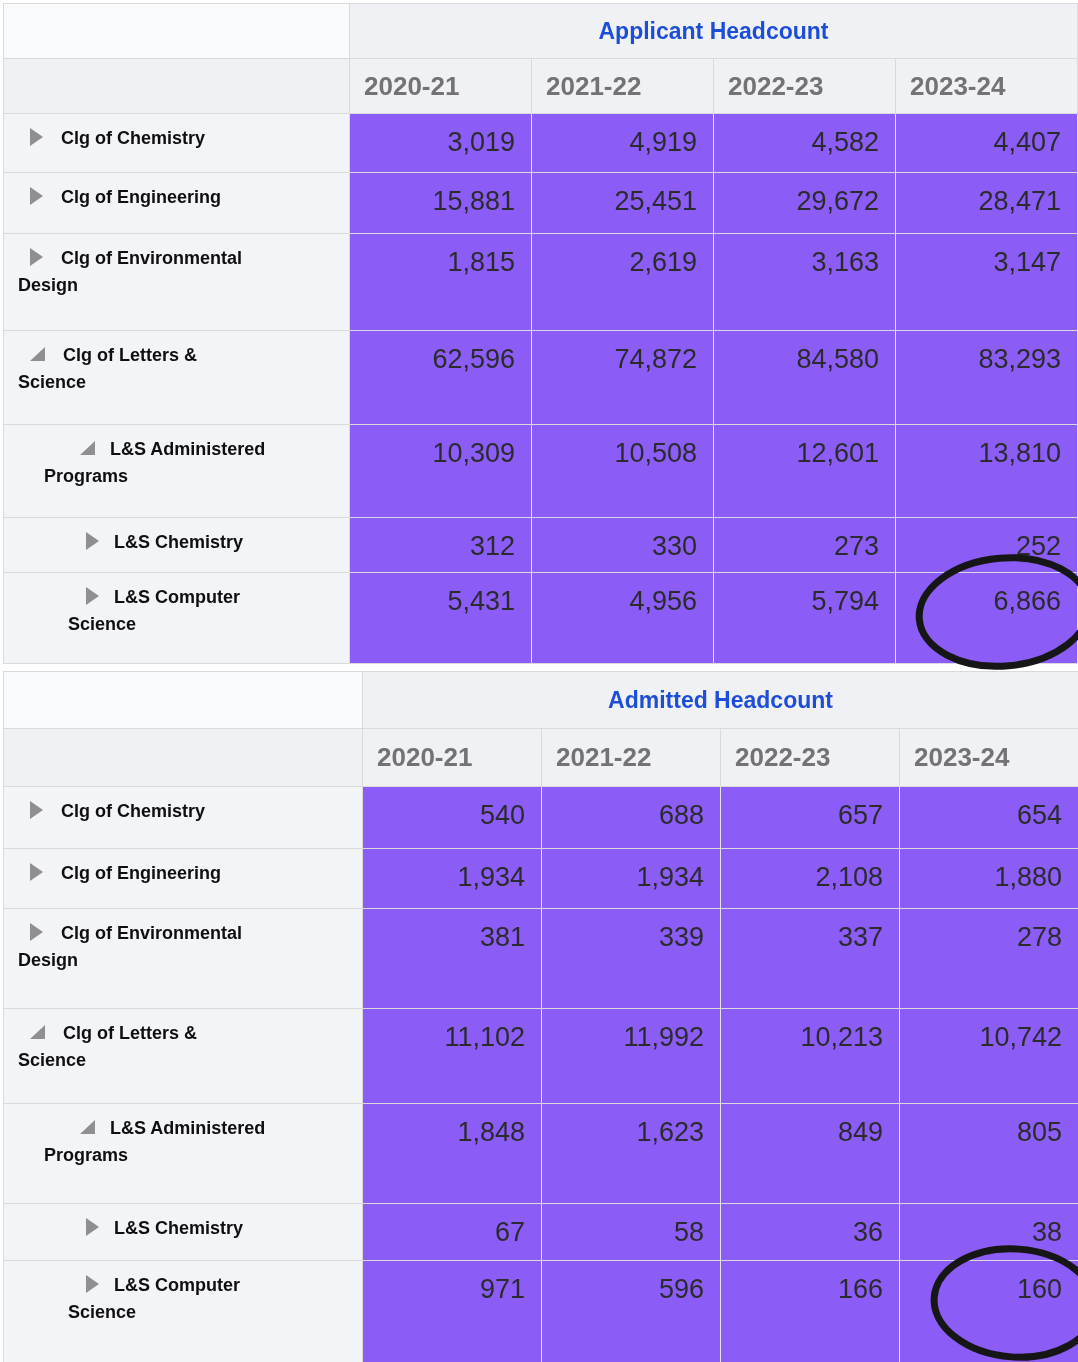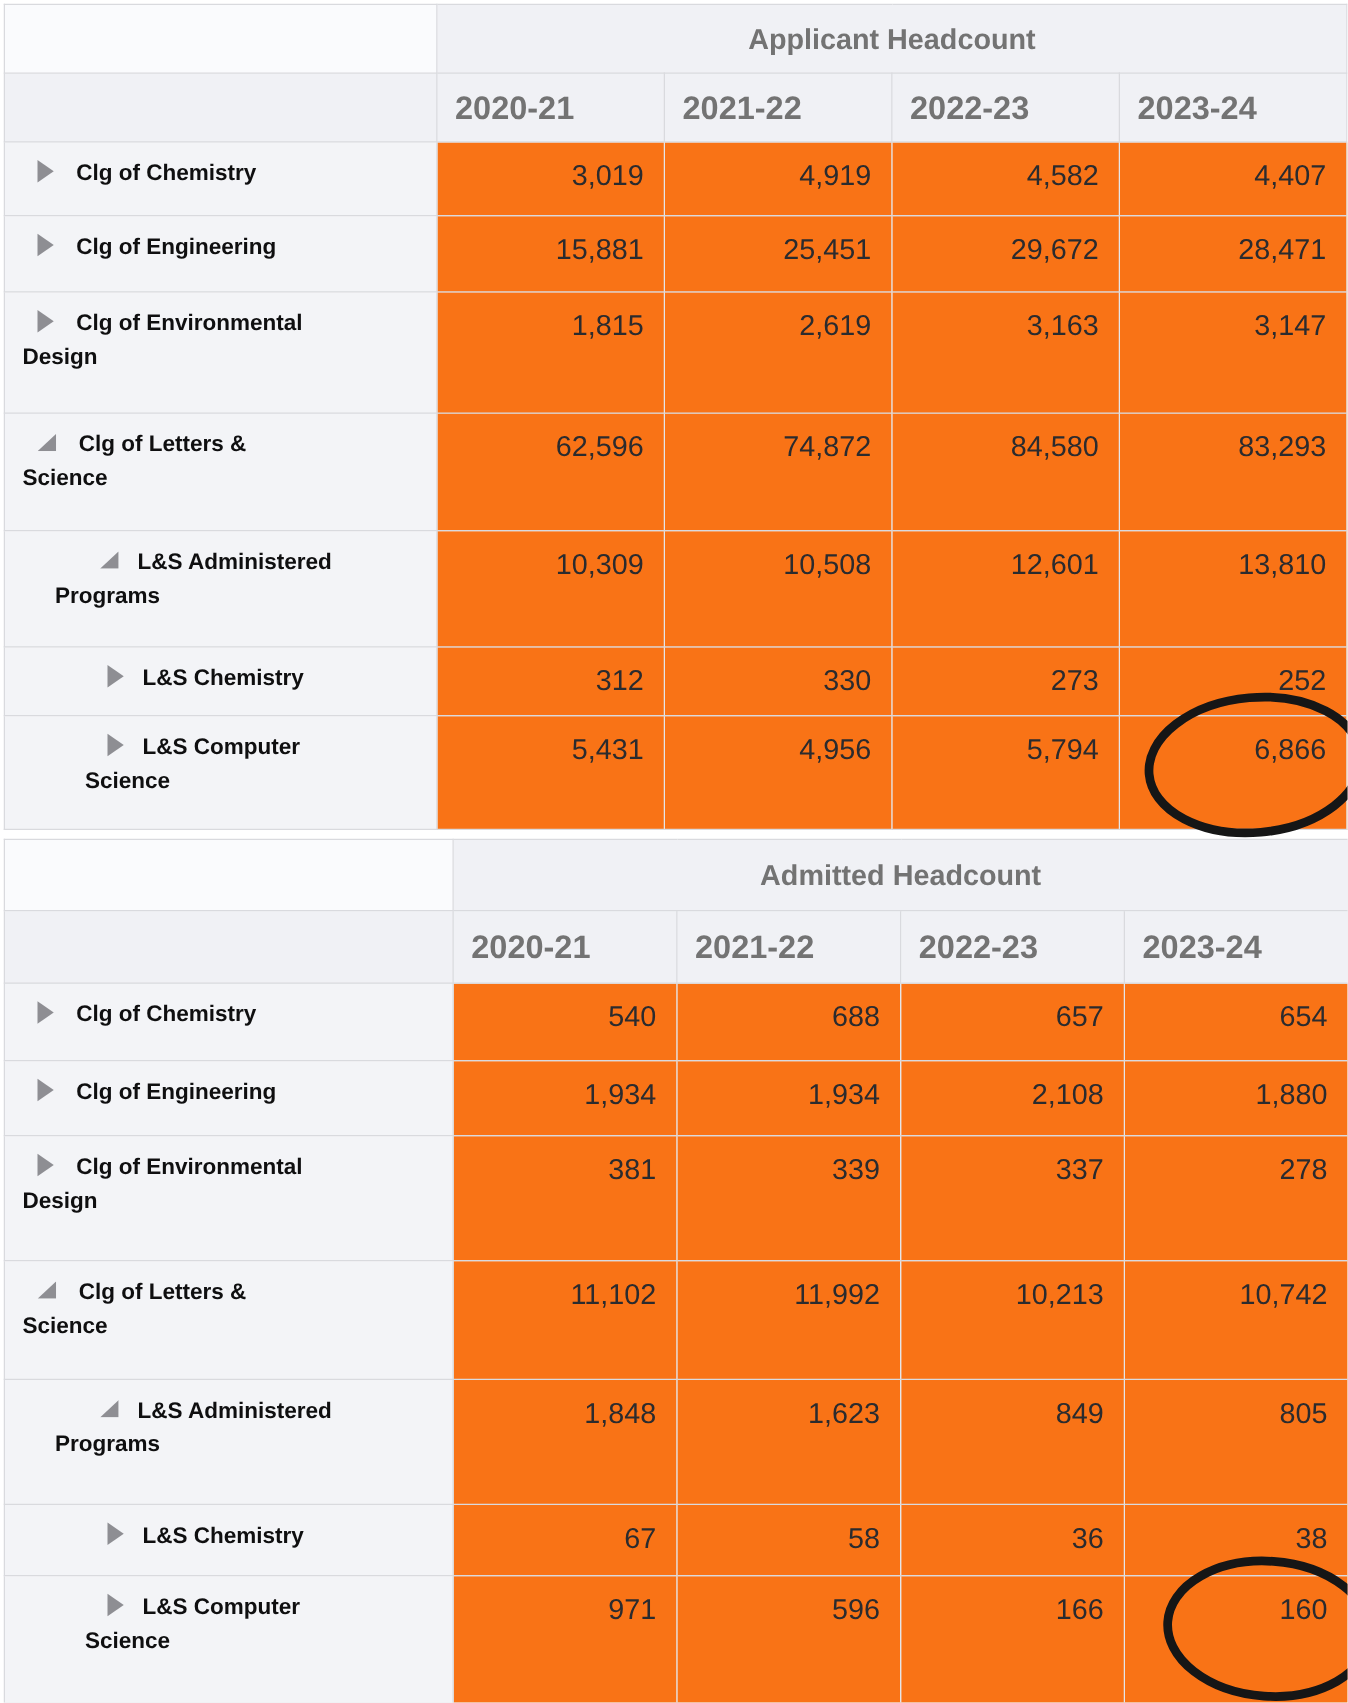--- a/index.html
+++ b/index.html
@@ -9,35 +9,35 @@
     font-family:"Liberation Sans", sans-serif;
     -webkit-font-smoothing:antialiased;
   }
   table{border-collapse:collapse;table-layout:fixed;position:absolute;}
   td{border:1px solid #d9dade;vertical-align:top;box-sizing:border-box;}
 
   
   td.corner{background:#fafbfd;}
   td.banner{
     background:#f0f1f5;text-align:center;vertical-align:middle;
-    font-weight:bold;font-size:23px;color:#737373;
+    font-weight:bold;font-size:23px;color:#1d4ed8;
   }
   td.yearhead{
     background:#f0f1f5;font-weight:bold;font-size:26px;color:#737373;
     vertical-align:middle;padding-left:14px;
   }
   td.yearcorner{background:#f0f1f5;}
 
   
   td.labelcell{
     background:#f3f4f7;font-weight:bold;font-size:18px;color:#0f0f10;
     line-height:1.5;padding-top:11px;white-space:pre-line;
   }
   td.valuecell{
-    background:#f97316;text-align:right;font-size:23px;color:#2b2b2e;
+    background:#8b5cf6;text-align:right;font-size:27px;color:#2b2b2e;
     padding:13px 16px 0 0;border-left:1px solid #e4e5e9;border-right:1px solid #e4e5e9;
   }
   td.lvl1{padding-left:14px;}
   td.lvl2{padding-left:40px;}
   td.lvl3{padding-left:64px;}
 
   
   .tri{display:inline-block;vertical-align:-2px;}
   .tri-collapsed{
     width:0;height:0;

